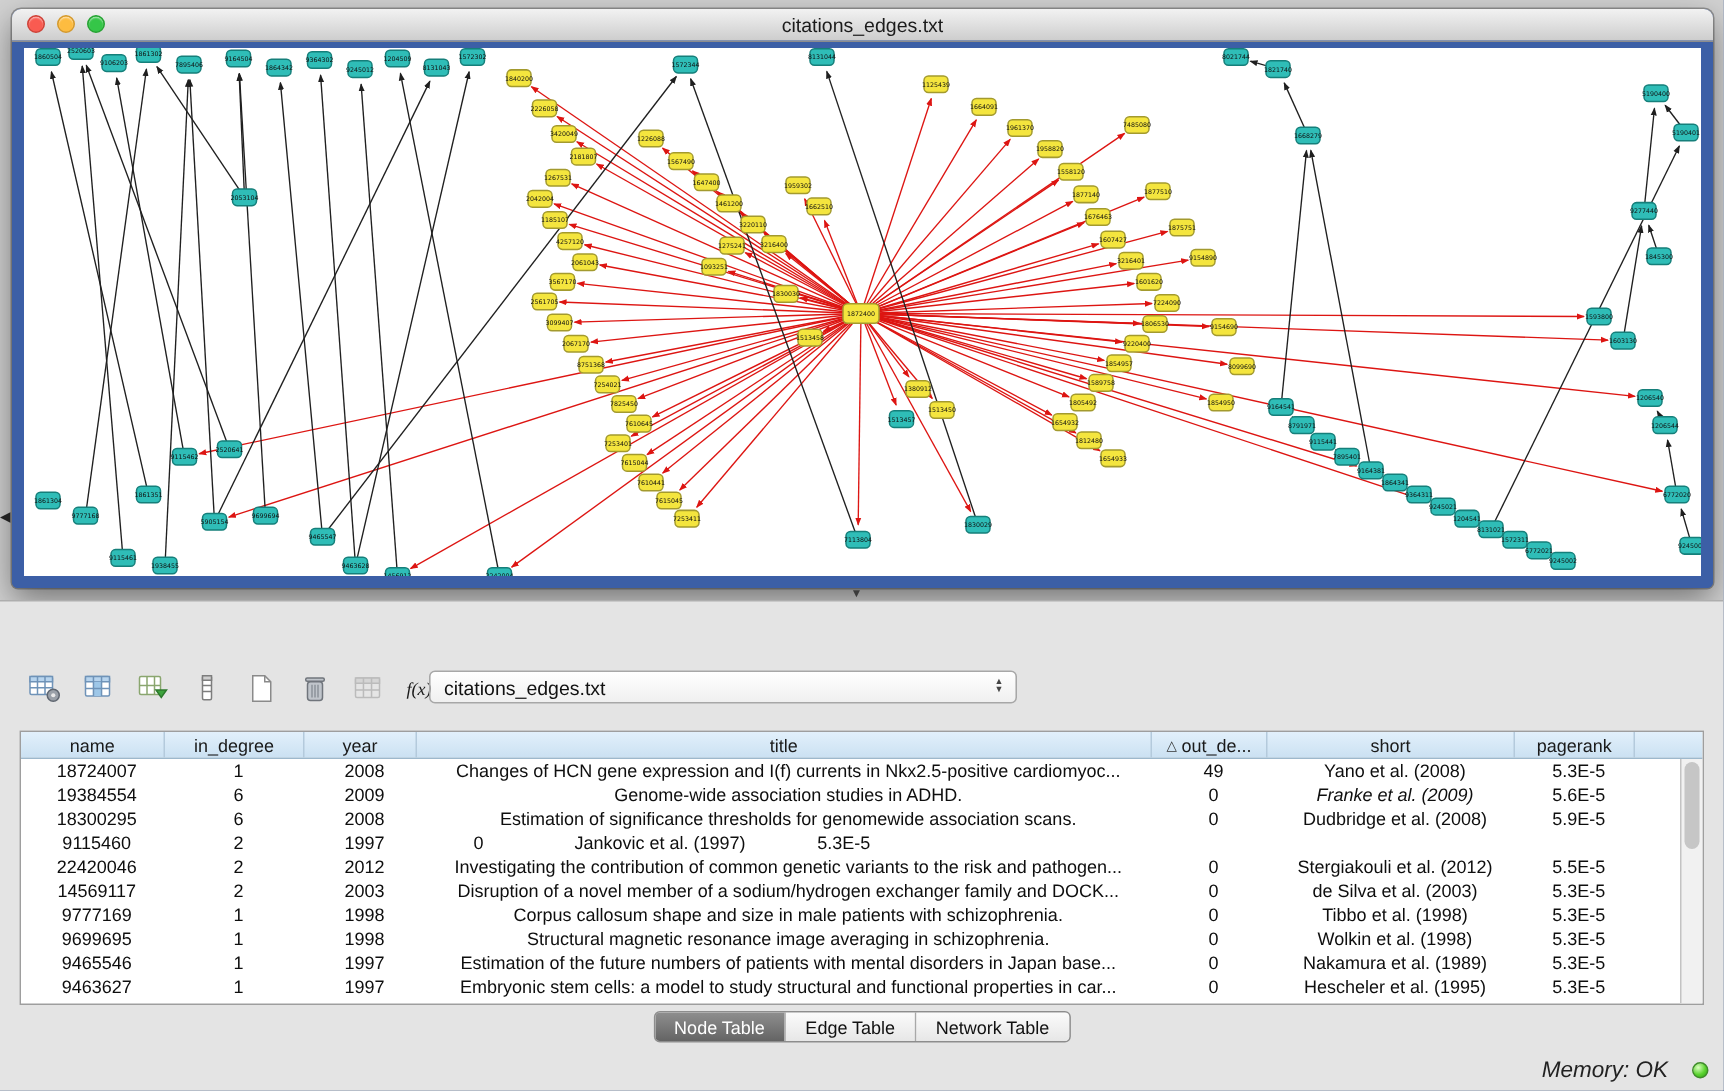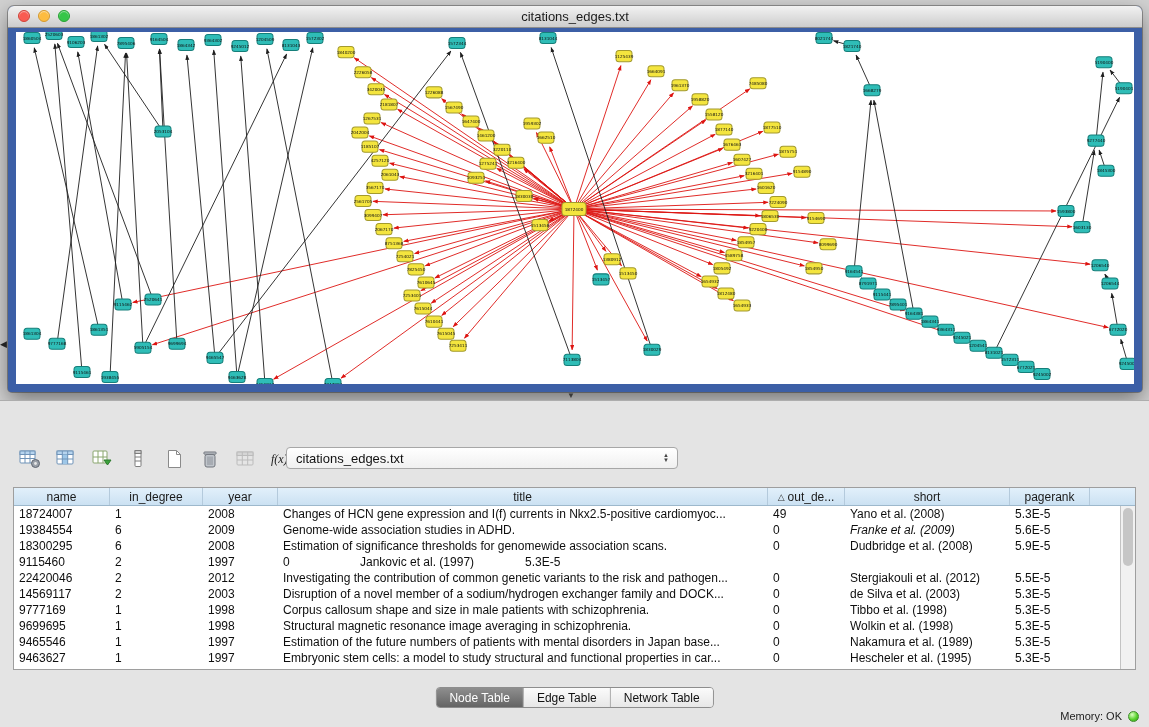--- a/index.html
+++ b/index.html
@@ -33,37 +33,37 @@
 
   .toolbar{position:absolute;left:16px;top:44px;display:flex;align-items:center;gap:9px;}
   .tb-btn{width:27px;height:27px;display:flex;align-items:center;justify-content:center;background:transparent;border:0;padding:0;}
 
   .combo{position:absolute;left:286px;top:46px;width:392px;height:22px;background:linear-gradient(#ffffff,#f0f0f0);
     border:1px solid #a7a7a7;border-radius:4px;display:flex;align-items:center;font-size:13px;color:#111;
     padding-left:9px;box-sizing:border-box;}
   .combo .val{flex:1;}
   .stepper{width:16px;display:flex;flex-direction:column;align-items:center;font-size:6px;line-height:5px;color:#444;margin-right:3px;}
 
-  .table-wrap{position:absolute;left:13px;top:86px;width:1123px;height:183px;background:#fff;border:1px solid #9e9e9e;box-sizing:border-box;overflow:hidden;}
+  .table-wrap{position:absolute;left:13px;top:86px;width:1123px;height:183px;background:#fff;border:1px solid #9e9e9e;box-sizing:border-box;overflow:hidden;text-align:center;}
   .thead{display:flex;height:18px;background:linear-gradient(#e2f0fb,#cbe1f2);border-bottom:1px solid #9db8cc;box-sizing:border-box;}
   .th{box-sizing:border-box;border-right:1px solid #b4cadc;font-size:12px;color:#1a1a1a;display:flex;align-items:center;
     justify-content:center;overflow:hidden;white-space:nowrap;gap:3px;}
   .th .sort{font-size:9px;color:#333;}
   .tr{display:flex;height:16px;align-items:center;}
   .td{box-sizing:border-box;font-size:12px;color:#0e0e0e;padding-left:5px;overflow:hidden;white-space:nowrap;line-height:16px;}
   .vscroll{position:absolute;right:0;top:18px;bottom:0;width:15px;background:#f1f1f1;border-left:1px solid #c3c3c3;box-sizing:border-box;}
   .vthumb{position:absolute;left:2px;right:2px;top:2px;height:58px;background:#c6c6c6;border-radius:5px;}
 
-  .tabs{position:absolute;left:50%;top:286px;transform:translateX(-50%);display:flex;border:1px solid #8d8d8d;border-radius:4px;overflow:hidden;}
+  .tabs{position:absolute;left:50%;top:273px;transform:translateX(-50%);display:flex;border:1px solid #8d8d8d;border-radius:4px;overflow:hidden;}
   .tab{height:19px;display:flex;align-items:center;padding:0 13px;font-size:12px;background:linear-gradient(#fbfbfb,#e7e7e7);
     color:#111;border-right:1px solid #a8a8a8;}
   .tab:last-child{border-right:0;}
   .tab.sel{background:linear-gradient(#8e8e8e,#646464);color:#fff;}
 
-  .statusbar{position:absolute;right:10px;bottom:5px;display:flex;align-items:center;gap:6px;font-size:11px;color:#222;}
+  .statusbar{position:absolute;right:10px;bottom:5px;display:flex;align-items:center;gap:16px;font-size:15px;color:#222;font-style:italic;}
   .memdot{width:11px;height:11px;border-radius:50%;box-sizing:border-box;
     background:radial-gradient(circle at 35% 30%,#dcffc2,#5bd32f 55%,#2f9e18);border:1px solid #3f8c2a;}
 </style>
 </head>
 <body>
 
 <div class="stage">
 
   <div class="net-window">
     <div class="titlebar">

